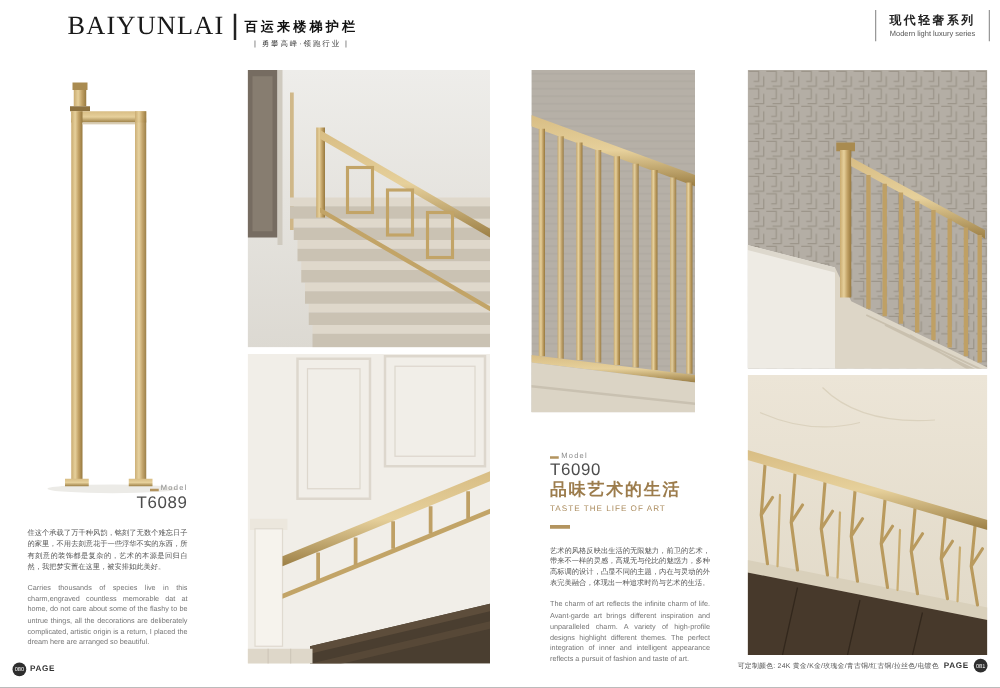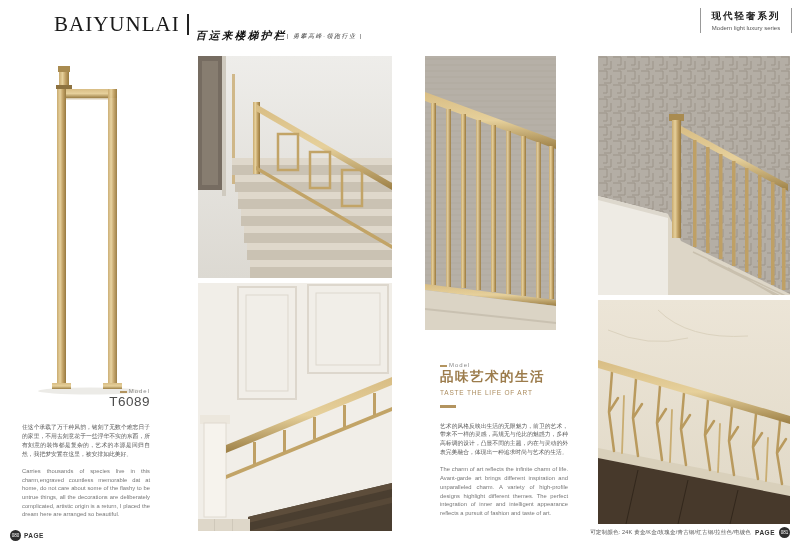--- a/index.html
+++ b/index.html
@@ -1,22 +1,22 @@
 <!DOCTYPE html>
 <html><head>
 <meta charset="utf-8">
 <style>
   html,body{margin:0;padding:0;background:#888;}
   #page{position:relative;width:800px;height:550px;background:#ffffff;overflow:hidden;
         font-family:"Liberation Sans", sans-serif;color:#333;}
   
-  .logo-block{position:absolute;left:54px;top:12px;display:flex;align-items:flex-start;}
+  .logo-block{position:absolute;left:54px;top:0;display:flex;align-items:center;}
   .logo-en{font-family:"Liberation Serif", serif;font-size:21px;letter-spacing:1px;color:#1a1a1a;line-height:24px;}
   .logo-sep{width:2px;height:21px;background:#222;margin:2px 7px 0 7px;}
-  .logo-right{display:flex;flex-direction:row;align-items:center;margin-top:17px;font-style:italic;}
+  .logo-right{display:flex;flex-direction:column;align-items:center;margin-top:17px;}
   .logo-cn{font-size:10.5px;font-weight:bold;color:#111;letter-spacing:2.5px;line-height:11px;}
   .logo-tag{font-size:6px;color:#444;letter-spacing:1.5px;margin-top:3px;}
   .series{position:absolute;left:700px;top:8px;width:90px;text-align:center;
           border-left:1px solid #999;border-right:1px solid #999;padding:2px 0;}
   .series-cn{font-size:9.5px;font-weight:bold;color:#222;letter-spacing:2px;}
   .series-en{font-size:6px;color:#555;margin-top:2px;}
   
   .photo{position:absolute;overflow:hidden;}
   .photo svg{display:block;}
   .ph-product{left:30px;top:62px;width:125px;height:335px;}
@@ -196,20 +196,21 @@
       <polygon points="0,234 131,250 131,274 0,274" fill="#dbd4c5"></polygon>
       <polygon points="0,252 131,266 131,268 0,254" fill="#c9c1b1"></polygon>
     </svg>
   </div>
 
   <div class="tb-right model-block">
     <div class="model-row">
       <span class="model-dash"></span>
       <span class="model-label">Model</span>
     </div>
+    <div class="model-num">T6090</div>
     <div class="rp-title-cn">品味艺术的生活</div>
     <div class="rp-title-en">TASTE THE LIFE OF ART</div>
     <div class="rp-divider"></div>
     <div class="para-cn">艺术的风格反映出生活的无限魅力，前卫的艺术，带来不一样的灵感，高规无与伦比的魅惑力，多种高标调的设计，凸显不同的主题，内在与灵动的外表完美融合，体现出一种追求时尚与艺术的生活。</div>
     <div class="para-en">The charm of art reflects the infinite charm of life. Avant-garde art brings different inspiration and unparalleled charm. A variety of high-profile designs highlight different themes. The perfect integration of inner and intelligent appearance reflects a pursuit of fashion and taste of art.</div>
   </div>
 
   <div class="photo ph-rcol-top">
     <svg width="192" height="239" viewBox="0 0 192 239">
       <defs>

